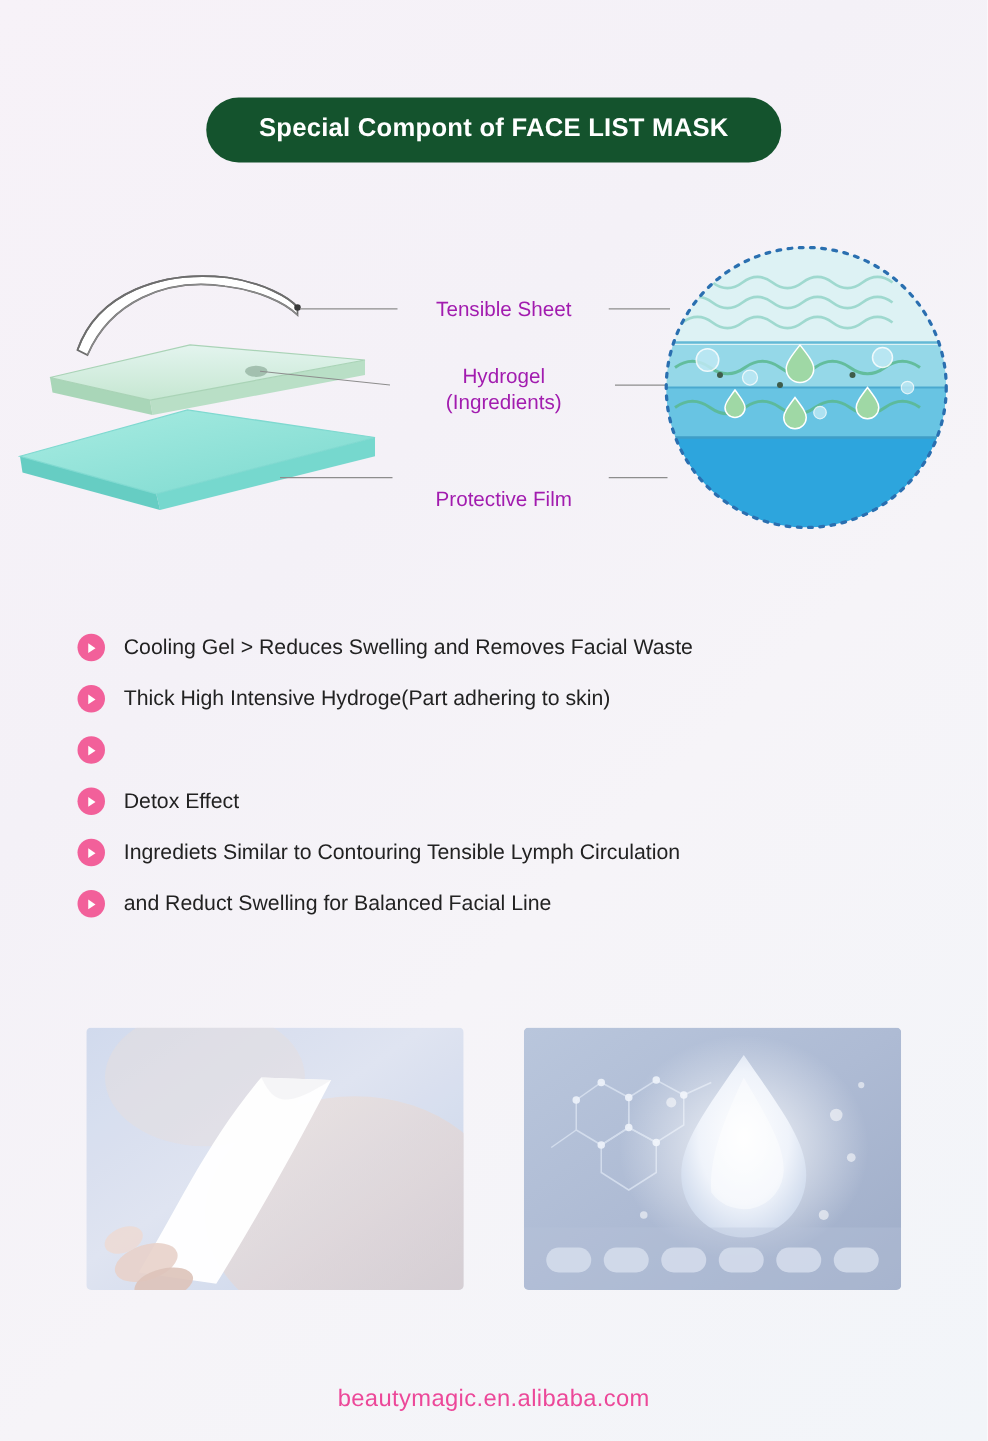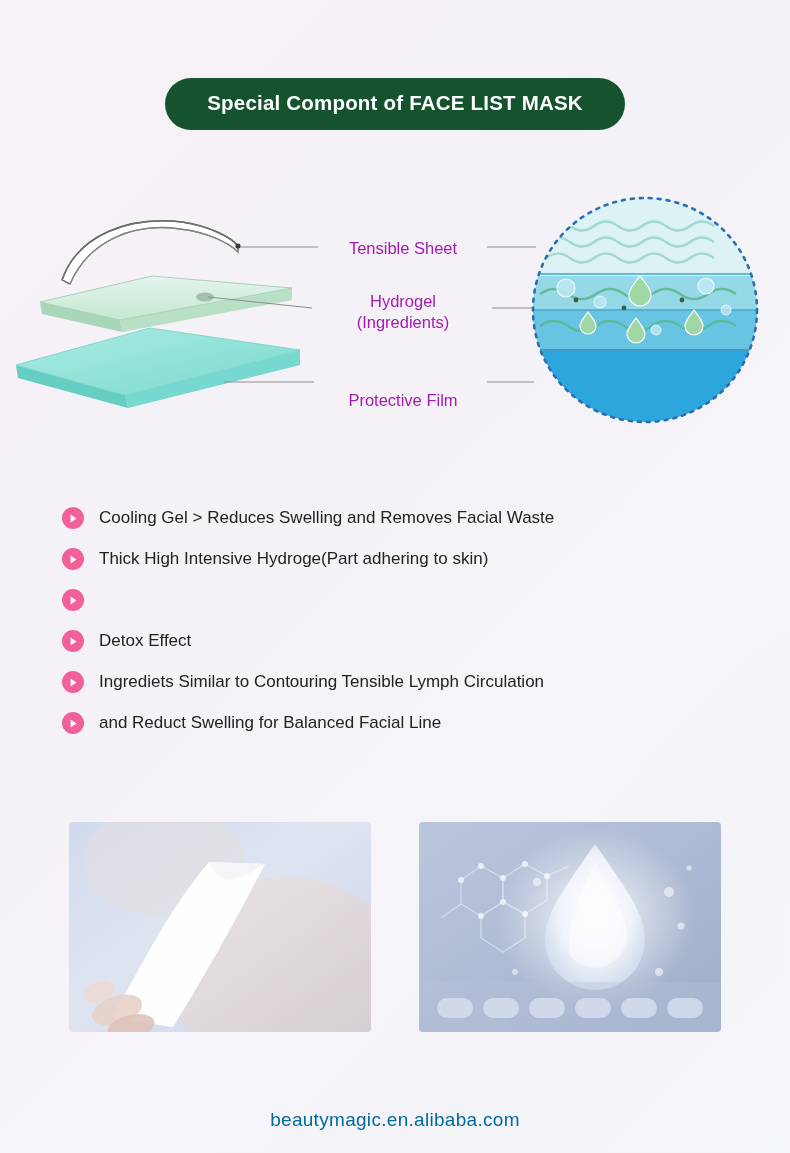--- a/index.html
+++ b/index.html
@@ -107,21 +107,21 @@
   .photo svg { display:block; }
 
   
   .footer {
     position: absolute;
     bottom: 22px; left: 0; width: 790px;
     text-align: center;
   }
   .footer-text {
     font-size: 19px;
-    color: #0369a1;
+    color: #ec4899;
     letter-spacing: 0.3px;
   }
 </style>
 </head>
 <body>
 
 <div class="page">
 
   <div class="title-wrap">
     <div class="title-pill">Special Compont of FACE LIST MASK</div>

